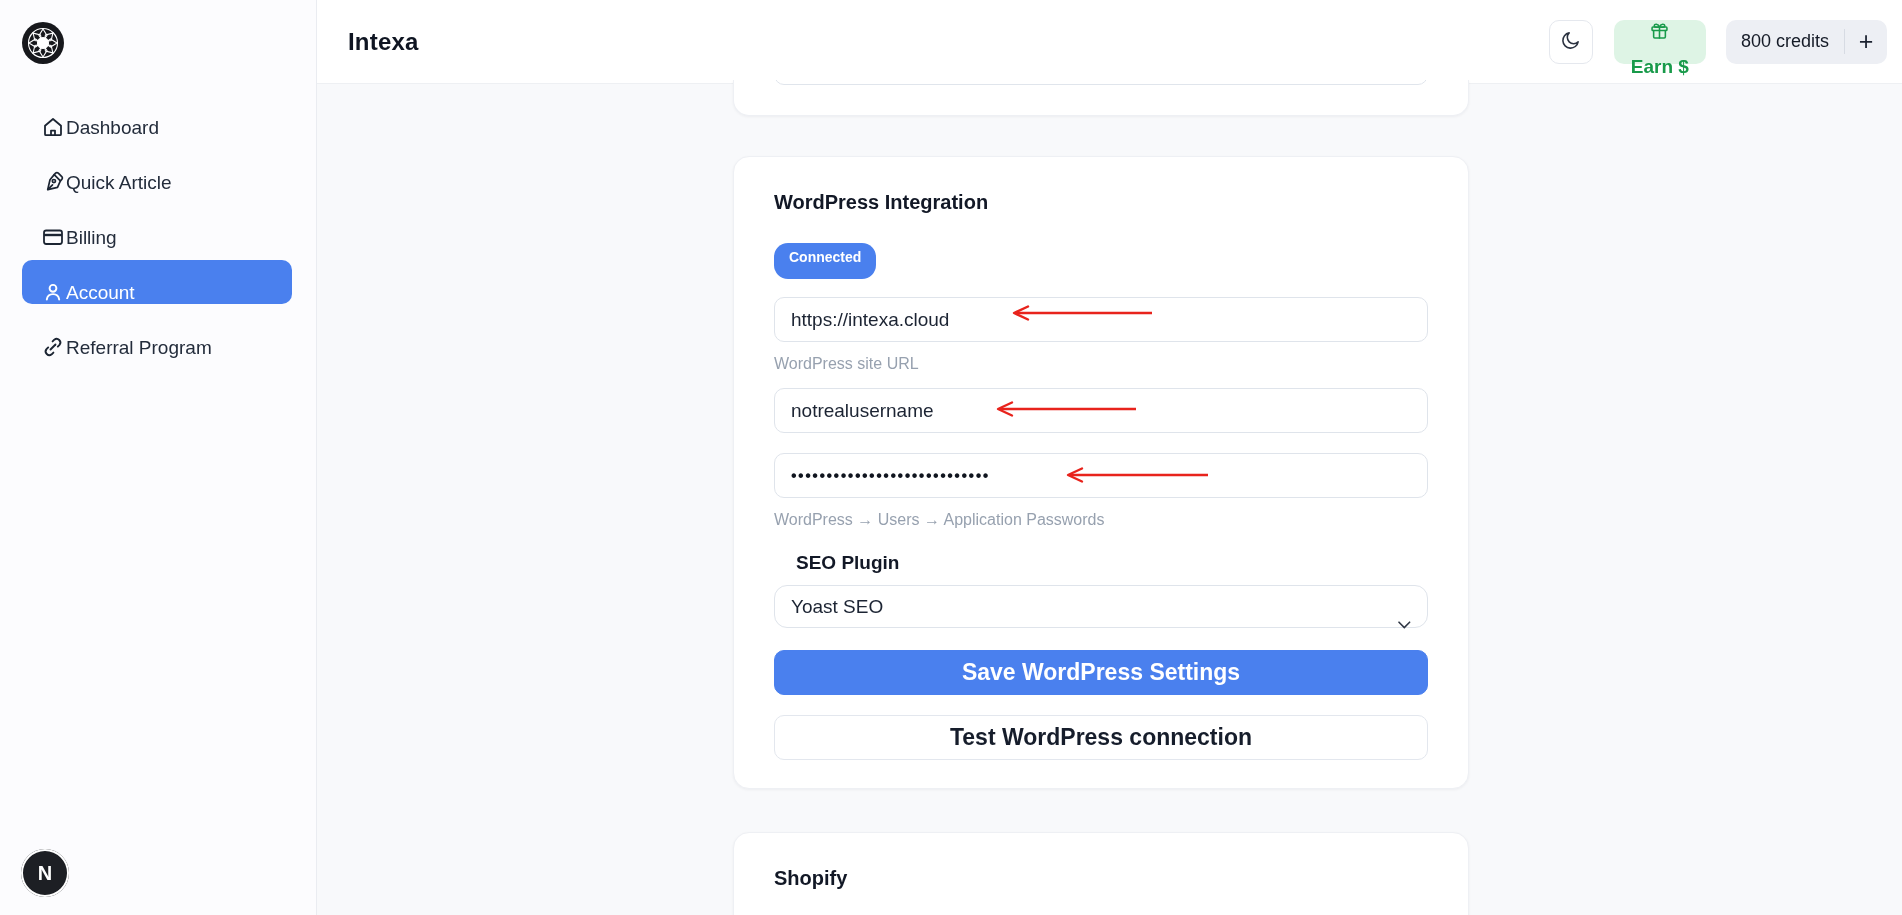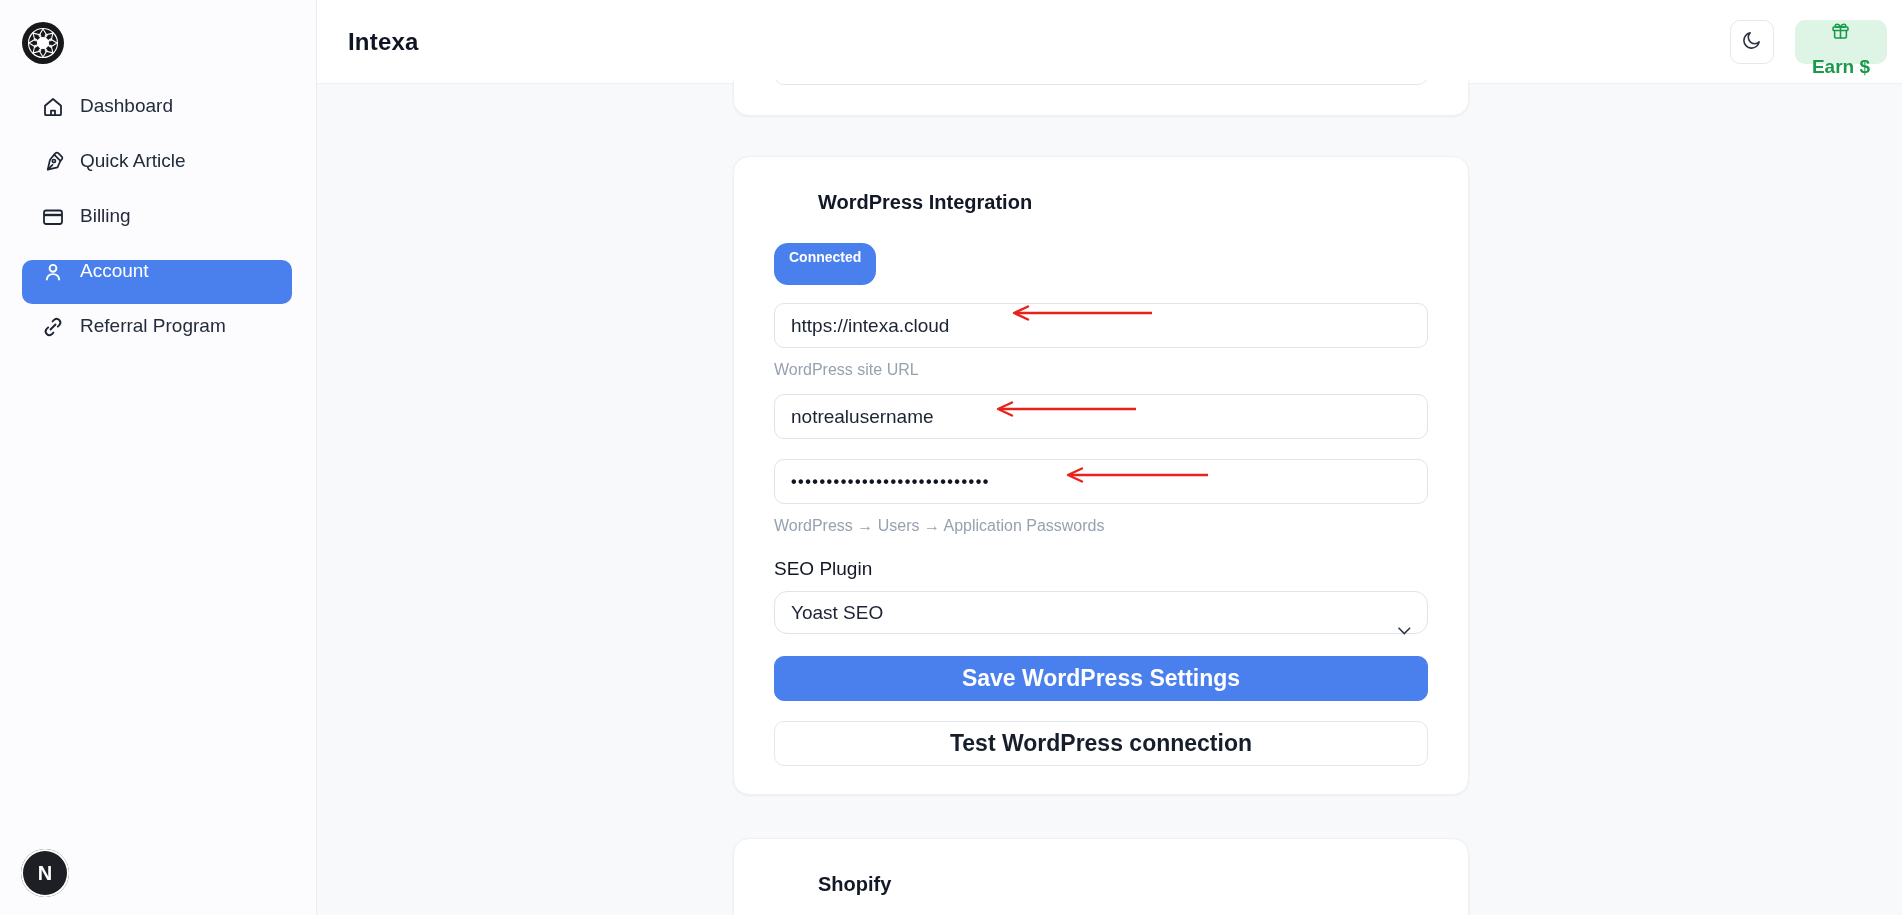--- a/index.html
+++ b/index.html
@@ -12,21 +12,21 @@
   }
 
   
   .sidebar {
     position:absolute; left:0; top:0; width:317px; height:915px;
     background:#fcfcfe; border-right:1px solid #eaecf1;
   }
   .logo { position:absolute; left:21px; top:21px; width:44px; height:44px; }
   .nav { position:absolute; top:95px; left:22px; width:270px; display:flex; flex-direction:column; gap:11px; }
   .nav-item {
-    height:44px; display:flex; align-items:flex-start; gap:14px;
+    height:44px; display:flex; align-items:flex-end; 
     padding:0 12px 0 18px; border-radius:10px;
     font-size:19px; font-weight:500; color:#232c3b; cursor:pointer;
   }
   .nav-item .nicon { width:26px; height:24px; display:flex; align-items:center; justify-content:center; }
   .nav-item.active { background:#4a80ee; color:#ffffff; }
   .avatar {
     position:absolute; left:21px; top:849px; width:48px; height:48px;
     border-radius:50%; background:#1d1f24; color:#fff;
     display:flex; align-items:center; justify-content:center;
     font-size:20px; font-weight:700; box-shadow:0 0 0 2px #ffffff inset;
@@ -69,35 +69,35 @@
   }
   .card-partial {
     height:36px; border-radius:0 0 16px 16px; border-top:none;
     position:relative; overflow:hidden;
   }
   .ghost-input {
     position:absolute; left:40px; right:40px; top:-41px; height:46px;
     border:1px solid #e0e5ec; border-radius:10px; background:#fff;
   }
   .card-wp { margin-top:40px; padding:34px 40px 28px; position:relative; }
-  .card-title { font-size:20px; font-weight:700; color:#121826; line-height:22px;margin-left:44px; }
+  .card-title { font-size:20px; font-weight:700; color:#121826; line-height:22px; }
   .badge {
-    display:inline-block; margin-top:30px; height:42px; line-height:28px;
+    display:inline-block; margin-top:30px; height:36px; line-height:28px;
     background:#4a80ee; color:#fff; font-size:14px; font-weight:700;
     padding:0 15px; border-radius:14px;
   }
   .field {
     display:block; width:100%; height:45px; border:1px solid #dfe4eb; border-radius:10px;
     background:#fff; font-family:inherit; font-size:19px; color:#1c2433; padding:0 16px; outline:none;
   }
   .f-url { margin-top:18px; }
   .f-user { margin-top:15px; }
   .f-pass { margin-top:20px; font-size:16px; font-weight:700; letter-spacing:1.5px; color:#10151f; }
   .help { margin-top:13px; font-size:16px; color:#97a1af; line-height:18px; }
-  .seo-label { margin-top:23px; font-size:19px; font-weight:400; color:#121826; line-height:22px; }
+  .seo-label { margin-top:23px; font-size:19px; font-weight:700; color:#121826; line-height:22px;margin-left:22px; }
   .select {
     position:relative; margin-top:11px; height:43px; border:1px solid #dfe4eb; border-radius:13px;
     background:#fff; font-size:19px; color:#1c2433; line-height:41px; padding:0 16px; cursor:pointer;
   }
   .select .chev { position:absolute; right:16px; top:17px; }
   .btn {
     display:block; width:100%; height:45px; border-radius:10px; margin-top:20px;
     font-family:inherit; font-size:23px; font-weight:700; cursor:pointer;
   }
   .btn-primary { margin-top:22px; background:#4a80ee; border:1px solid #4a80ee; color:#ffffff; }
@@ -206,20 +206,25 @@
         <svg width="21" height="21" viewBox="0 0 24 24" fill="none" stroke="#189a4a" stroke-width="1.8" stroke-linejoin="round" stroke-linecap="round">
           <rect x="3.5" y="8" width="17" height="4" rx="1"></rect>
           <path d="M5.3 12 v7.2 a1.3 1.3 0 0 0 1.3 1.3 h10.8 a1.3 1.3 0 0 0 1.3 -1.3 V12"></path>
           <path d="M12 8 v12.5"></path>
           <path d="M12 8 c-1.2 -3.8 -6.3 -4 -6 -1 .2 1.8 3.3 1.3 6 1 Z"></path>
           <path d="M12 8 c1.2 -3.8 6.3 -4 6 -1 -.2 1.8 -3.3 1.3 -6 1 Z"></path>
         </svg>
       </span>
       <span>Earn $</span>
     </button>
+    <div class="credits">
+      <span class="credits-label">800 credits</span>
+      <span class="credits-divider"></span>
+      <span class="credits-add">+</span>
+    </div>
   </div>
 </div>
 
 <div class="content">
   <div class="col">
 
     <div class="card card-partial">
       <div class="ghost-input"></div>
     </div>
 

